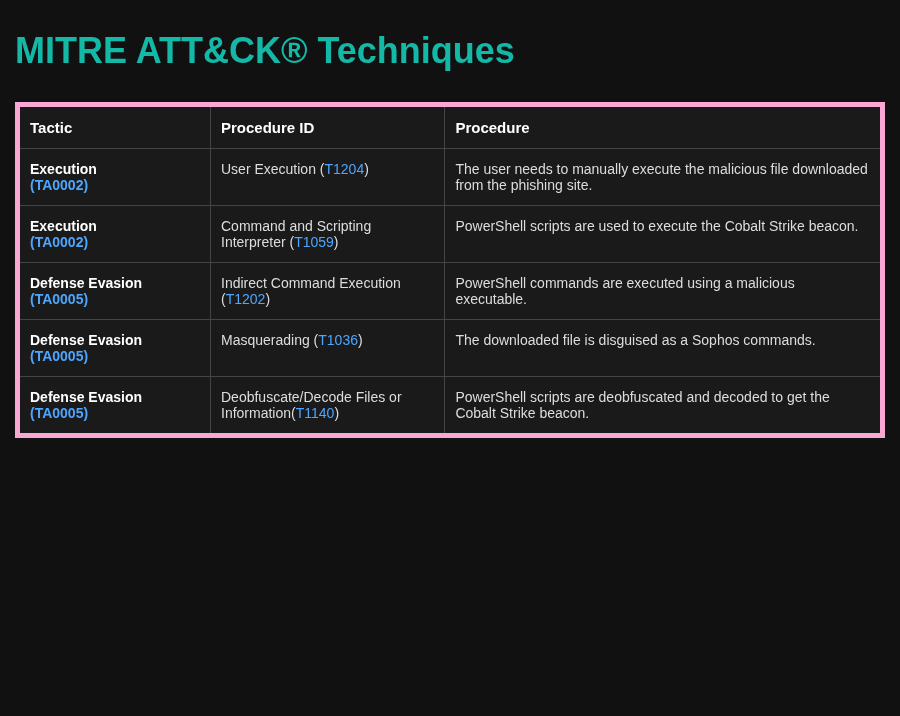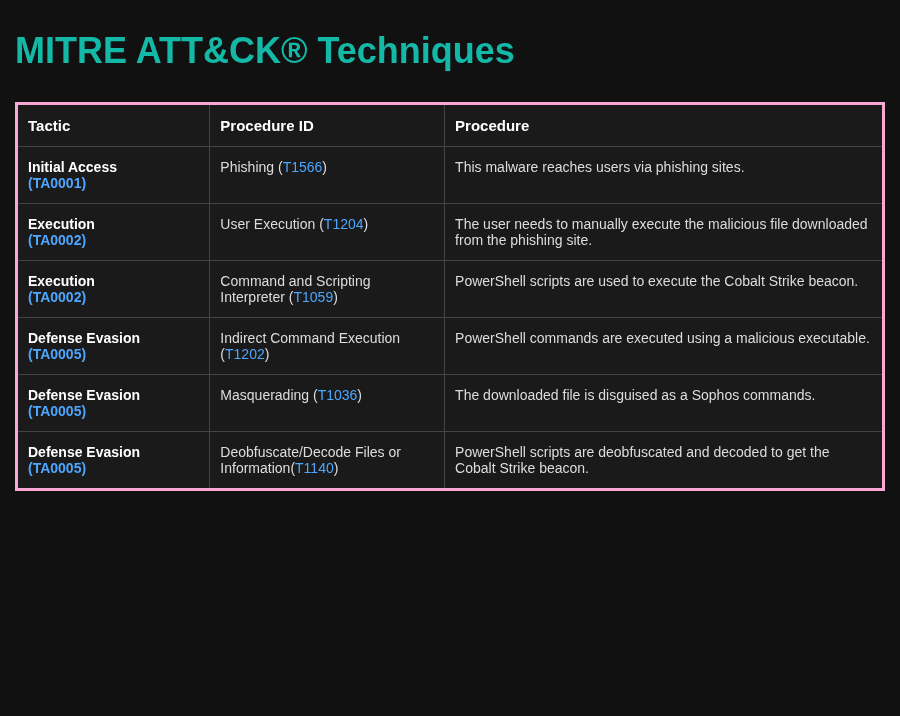--- a/index.html
+++ b/index.html
@@ -21,21 +21,21 @@
       font-size: 36px;
       font-weight: bold;
       color: #14b8a6;
       margin-bottom: 20px;
       padding: 10px 0;
     }
 
     .mitre-table {
       width: 100%;
       border-collapse: collapse;
-      border: 3px solid #f9a8d4;
+      border: 5px solid #f9a8d4;
       padding-left: 35px;
     }
 
     .mitre-table th {
       background-color: #1a1a1a;
       color: #ffffff;
       font-weight: bold;
       font-size: 15px;
       padding: 12px 10px;
       text-align: left;
@@ -87,25 +87,20 @@
 
 <table class="mitre-table">
   <thead>
     <tr>
       <th class="tactic-col">Tactic</th>
       <th class="technique-col">Procedure ID</th>
       <th class="procedure-col">Procedure</th>
     </tr>
   </thead>
   <tbody id="table-body">
-  <tr>
-        <td><span class="tactic-name">Initial Access </span><br><span class="tactic-id" style="display: block;">(TA0001)</span></td>
-        <td>Phishing (<span class="technique-id">T1566</span>)</td>
-        <td>This malware reaches users via phishing sites.</td>
-      </tr>
       <tr>
         <td><span class="tactic-name">Execution </span><br><span class="tactic-id" style="display: block;">(TA0002)</span></td>
         <td>User Execution (<span class="technique-id">T1204</span>)</td>
         <td>The user needs to manually execute the malicious file downloaded from the phishing site.</td>
       </tr>
       <tr>
         <td><span class="tactic-name">Execution </span><br><span class="tactic-id" style="display: block;">(TA0002)</span></td>
         <td>Command and Scripting Interpreter (<span class="technique-id">T1059</span>)</td>
         <td>PowerShell scripts are used to execute the Cobalt Strike beacon.</td>
       </tr>

